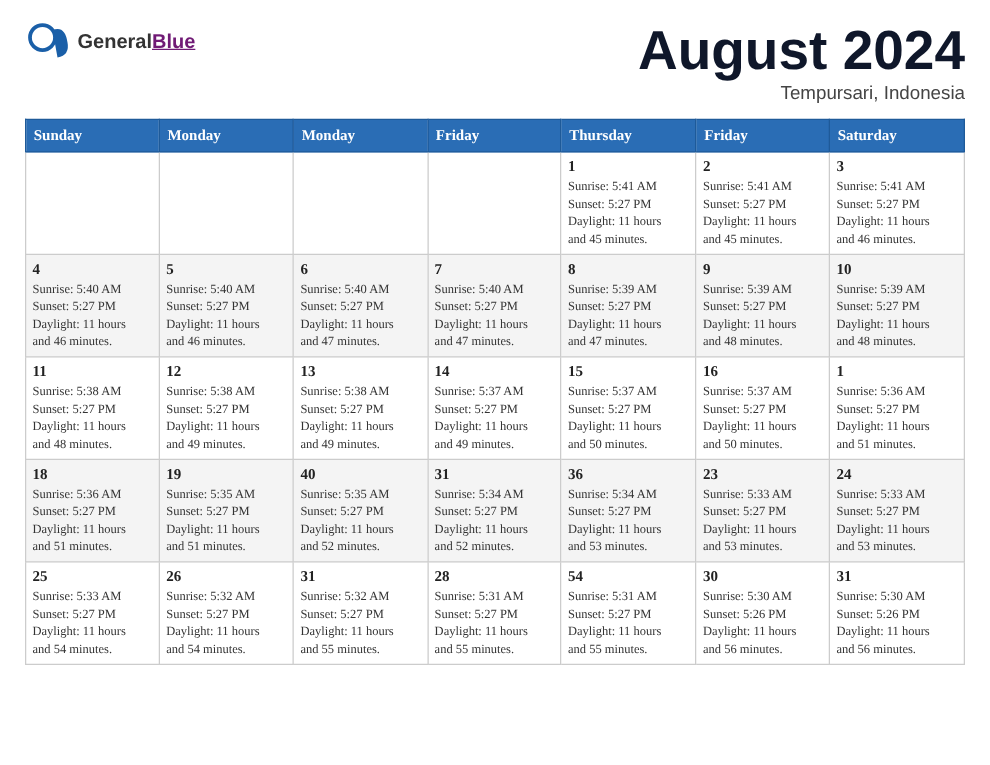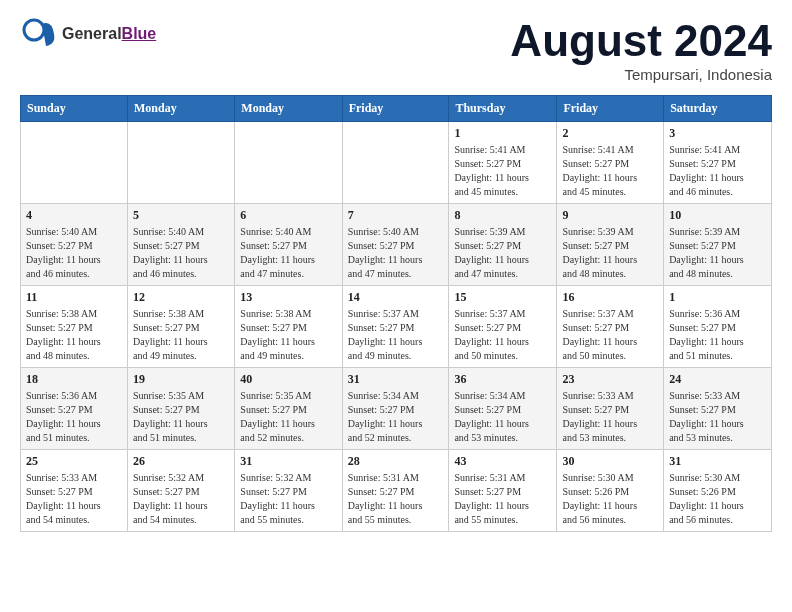--- a/index.html
+++ b/index.html
@@ -345,21 +345,21 @@
 and 55 minutes.</div>
           </td>
           <td>
             <div class="day-num">28</div>
             <div class="day-info" style="white-space: pre-line;">Sunrise: 5:31 AM
 Sunset: 5:27 PM
 Daylight: 11 hours
 and 55 minutes.</div>
           </td>
           <td>
-            <div class="day-num">43</div>
+            <div class="day-num">54</div>
             <div class="day-info" style="white-space: pre-line;">Sunrise: 5:31 AM
 Sunset: 5:27 PM
 Daylight: 11 hours
 and 55 minutes.</div>
           </td>
           <td>
             <div class="day-num">30</div>
             <div class="day-info" style="white-space: pre-line;">Sunrise: 5:30 AM
 Sunset: 5:26 PM
 Daylight: 11 hours

